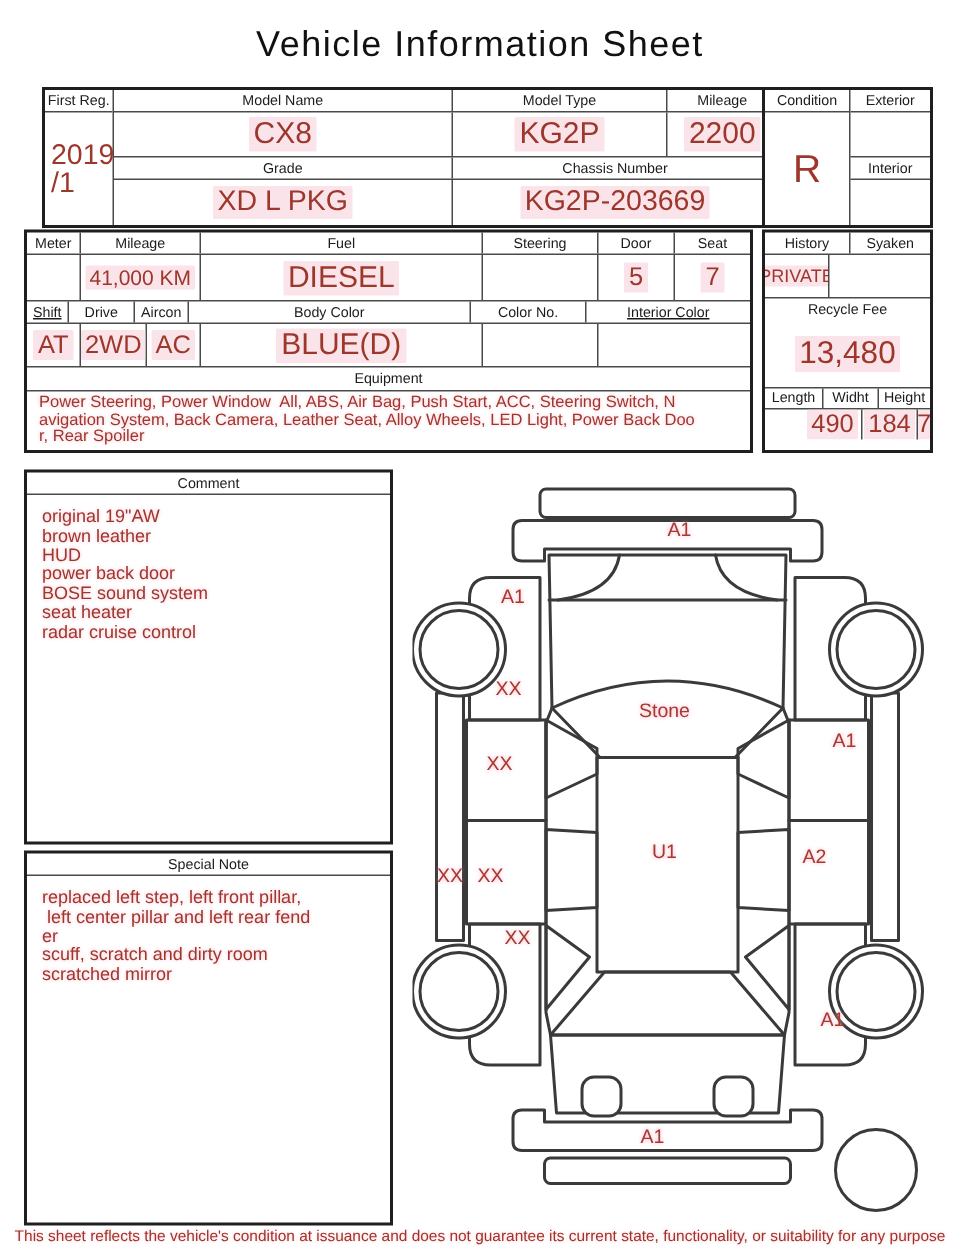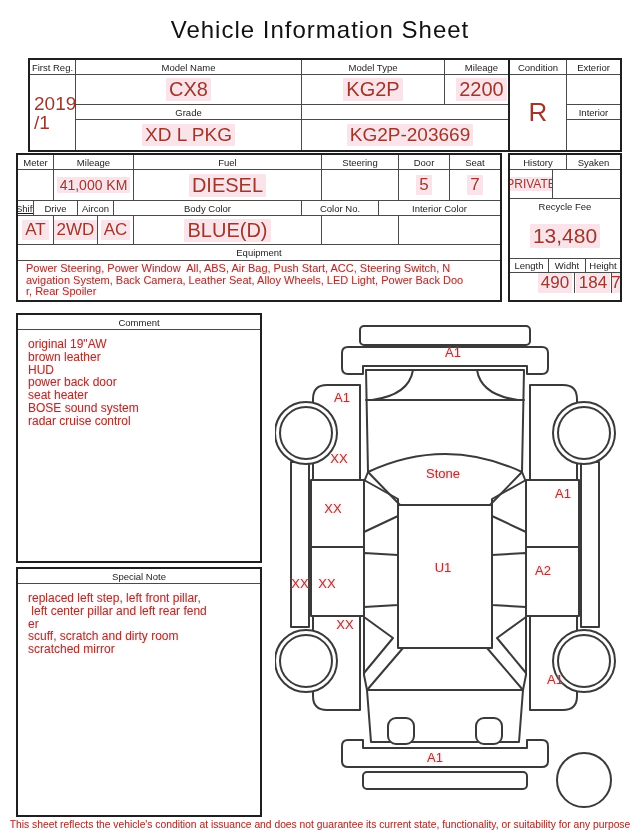--- a/index.html
+++ b/index.html
@@ -55,20 +55,21 @@
             </div>
           <div class="cell br" style="width:143px;">
               <span class="val hl" style="font-size:20px;">KG2P</span>
             </div>
           <div class="cell" style="flex:1;">
               <span class="val hl" style="font-size:20px;">2200</span>
             </div>
         </div>
         <div class="row bb" style="height:15px;">
           <div class="cell lbl br" style="width:226px;">Grade</div>
+          <div class="cell lbl" style="flex:1;">Chassis Number</div>
         </div>
         <div class="row" style="flex:1;">
           <div class="cell br" style="width:226px;">
               <span class="val hl" style="font-size:19px;">XD L PKG</span>
             </div>
           <div class="cell" style="flex:1;">
               <span class="val hl" style="font-size:19px;">KG2P-203669</span>
             </div>
         </div>
       </div>
@@ -115,26 +116,26 @@
         </div>
       <div class="cell br" style="width:77px;"></div>
       <div class="cell br" style="width:51px;">
           <span class="val hl" style="font-size:17px;">5</span>
         </div>
       <div class="cell" style="flex:1;">
           <span class="val hl" style="font-size:17px;">7</span>
         </div>
     </div>
     <div class="row bb" style="height:15px;">
-      <div class="cell lbl br" style="width:16px;text-decoration:underline;">Shift</div>
+      <div class="cell lbl br" style="width:28px;text-decoration:underline;">Shift</div>
       <div class="cell lbl br" style="width:44px;">Drive</div>
       <div class="cell lbl br" style="width:36px;">Aircon</div>
       <div class="cell lbl br" style="width:188px;">Body Color</div>
       <div class="cell lbl br" style="width:77px;">Color No.</div>
-      <div class="cell lbl" style="flex:1;">Interior Color</div>
+      <div class="cell lbl" style="flex:1;text-decoration:underline;">Interior Color</div>
     </div>
     <div class="row bb" style="height:29px;">
       <div class="cell br" style="width:36px;">
           <span class="val hl" style="font-size:17px;">AT</span>
         </div>
       <div class="cell br" style="width:44px;">
           <span class="val hl" style="font-size:17px;">2WD</span>
         </div>
       <div class="cell br" style="width:36px;">
           <span class="val hl" style="font-size:17px;">AC</span>
@@ -179,21 +180,21 @@
           <span class="val hl" style="font-size:17px;">184</span>
         </div>
       <div class="cell" style="flex:1;">
           <span class="val hl" style="font-size:17px;">173</span>
         </div>
     </div>
   </div>
 
   <div class="box" style="left:16px;top:313px;width:246px;height:250px;">
     <div class="cell lbl bb" style="height:15px;">Comment</div>
-    <div class="redtext" style="font-size:12px;line-height:12.8px;padding:8px 0 0 10px;"><div>original 19"AW</div><div>brown leather</div><div>HUD</div><div>power back door</div><div>seat heater</div><div>BOSE sound system</div><div>radar cruise control</div></div>
+    <div class="redtext" style="font-size:12px;line-height:12.8px;padding:8px 0 0 10px;"><div>original 19"AW</div><div>brown leather</div><div>HUD</div><div>power back door</div><div>BOSE sound system</div><div>seat heater</div><div>radar cruise control</div></div>
   </div>
 
   <div class="box" style="left:16px;top:567px;width:246px;height:250px;">
     <div class="cell lbl bb" style="height:15px;">Special Note</div>
     <div class="redtext" style="font-size:12px;line-height:12.8px;padding:8px 0 0 10px;"><div>replaced left step, left front pillar,</div><div> left center pillar and left rear fend</div><div>er</div><div>scuff, scratch and dirty room</div><div>scratched mirror</div></div>
   </div>
 
   <div id="diagram">
     <svg id="carsvg" width="365" height="510" viewBox="0 0 365 510" xmlns="http://www.w3.org/2000/svg">
 

